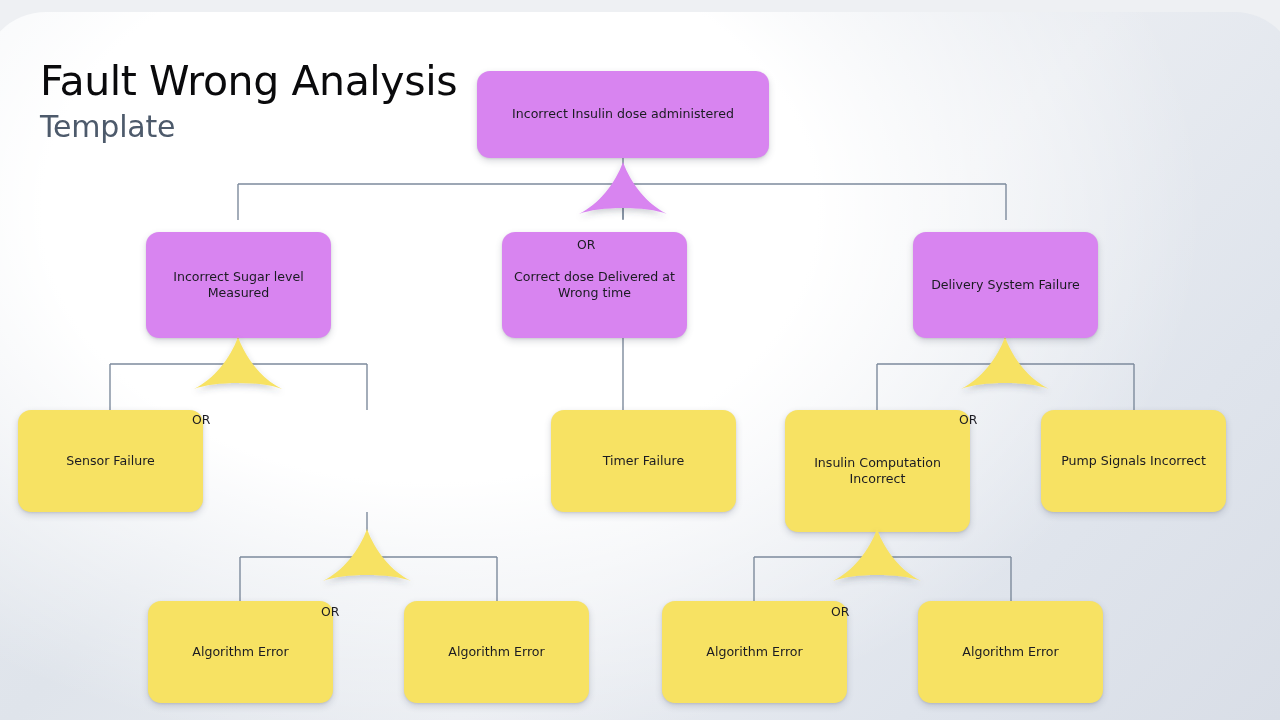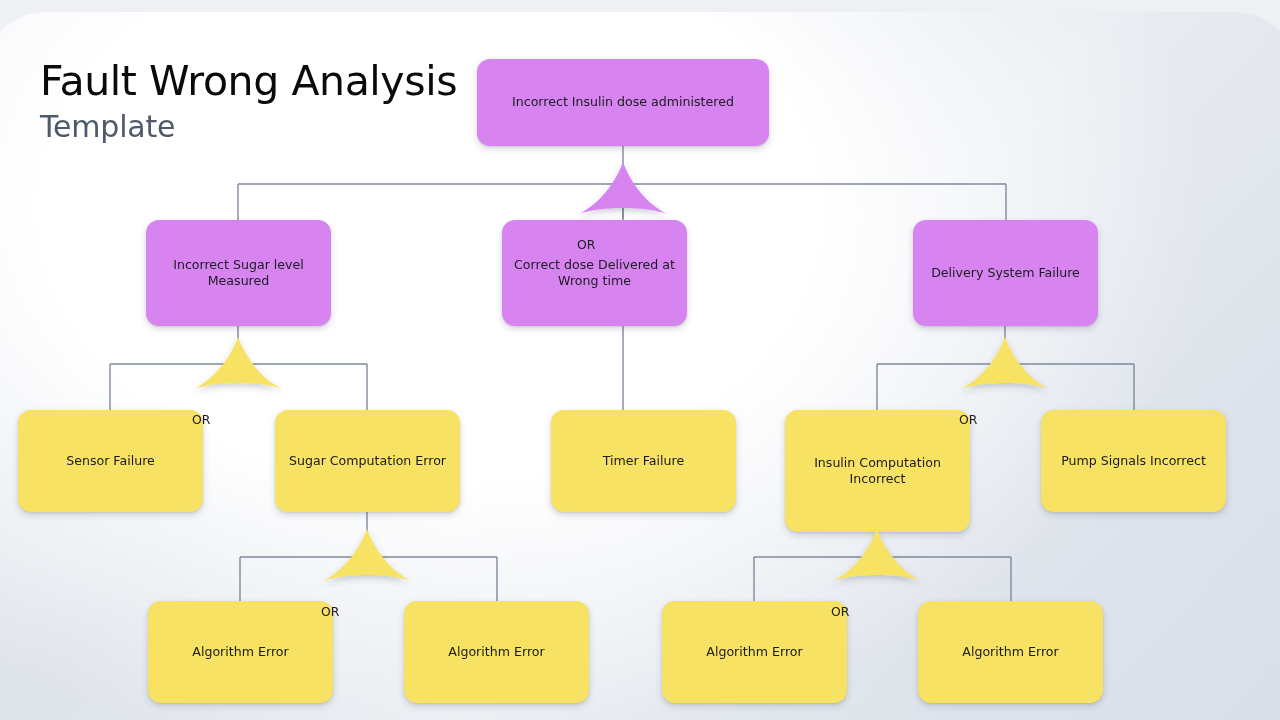--- a/index.html
+++ b/index.html
@@ -83,21 +83,21 @@
     align-items: center;
     justify-content: center;
     text-align: center;
     font-size: 12.6px;
     line-height: 1.30;
     color: #1b1b22;
     padding: 6px 12px;
     box-shadow: 0 3px 7px rgba(60,66,84,0.20),
                 0 1px 2px rgba(60,66,84,0.12);
   }
-  .node.purple { background: #d884f0; }
+  .node.purple { background: #d884f0; margin-top: 12px; }
   .node.yellow { background: #f7e263; }
   .node span { display: block; }
 
   
   .gate {
     position: absolute;
     z-index: 30;
     width: 92px;
     height: 72px;
   }
@@ -201,23 +201,20 @@
       <svg viewBox="0 0 92 72" xmlns="http://www.w3.org/2000/svg">
         <path filter="url(#gsh)" fill="#f7e263" d="M46,0 C54,22 70,42 90,52 C70,44 22,44 2,52 C22,42 38,22 46,0 Z"></path>
       </svg>
       <div class="gate-label">OR</div>
     </div>
 
     <div class="node yellow" style="left:36px; top:398px; width:185px; height:102px;">
       <span>Sensor Failure</span>
     </div>
 
-    <div class="node yellow" style="left:293px; top:398px; width:185px; height:102px;">
-      <span>Sugar Computation Error</span>
-    </div>
 
     <div class="node yellow" style="left:549px; top:398px; width:185px; height:102px;margin-left:20px;">
       <span>Timer Failure</span>
     </div>
 
     <div class="node yellow" style="left:803px; top:398px; width:185px; height:122px;">
       <span>Insulin Computation Incorrect</span>
     </div>
 
     <div class="node yellow" style="left:1059px; top:398px; width:185px; height:102px;">

